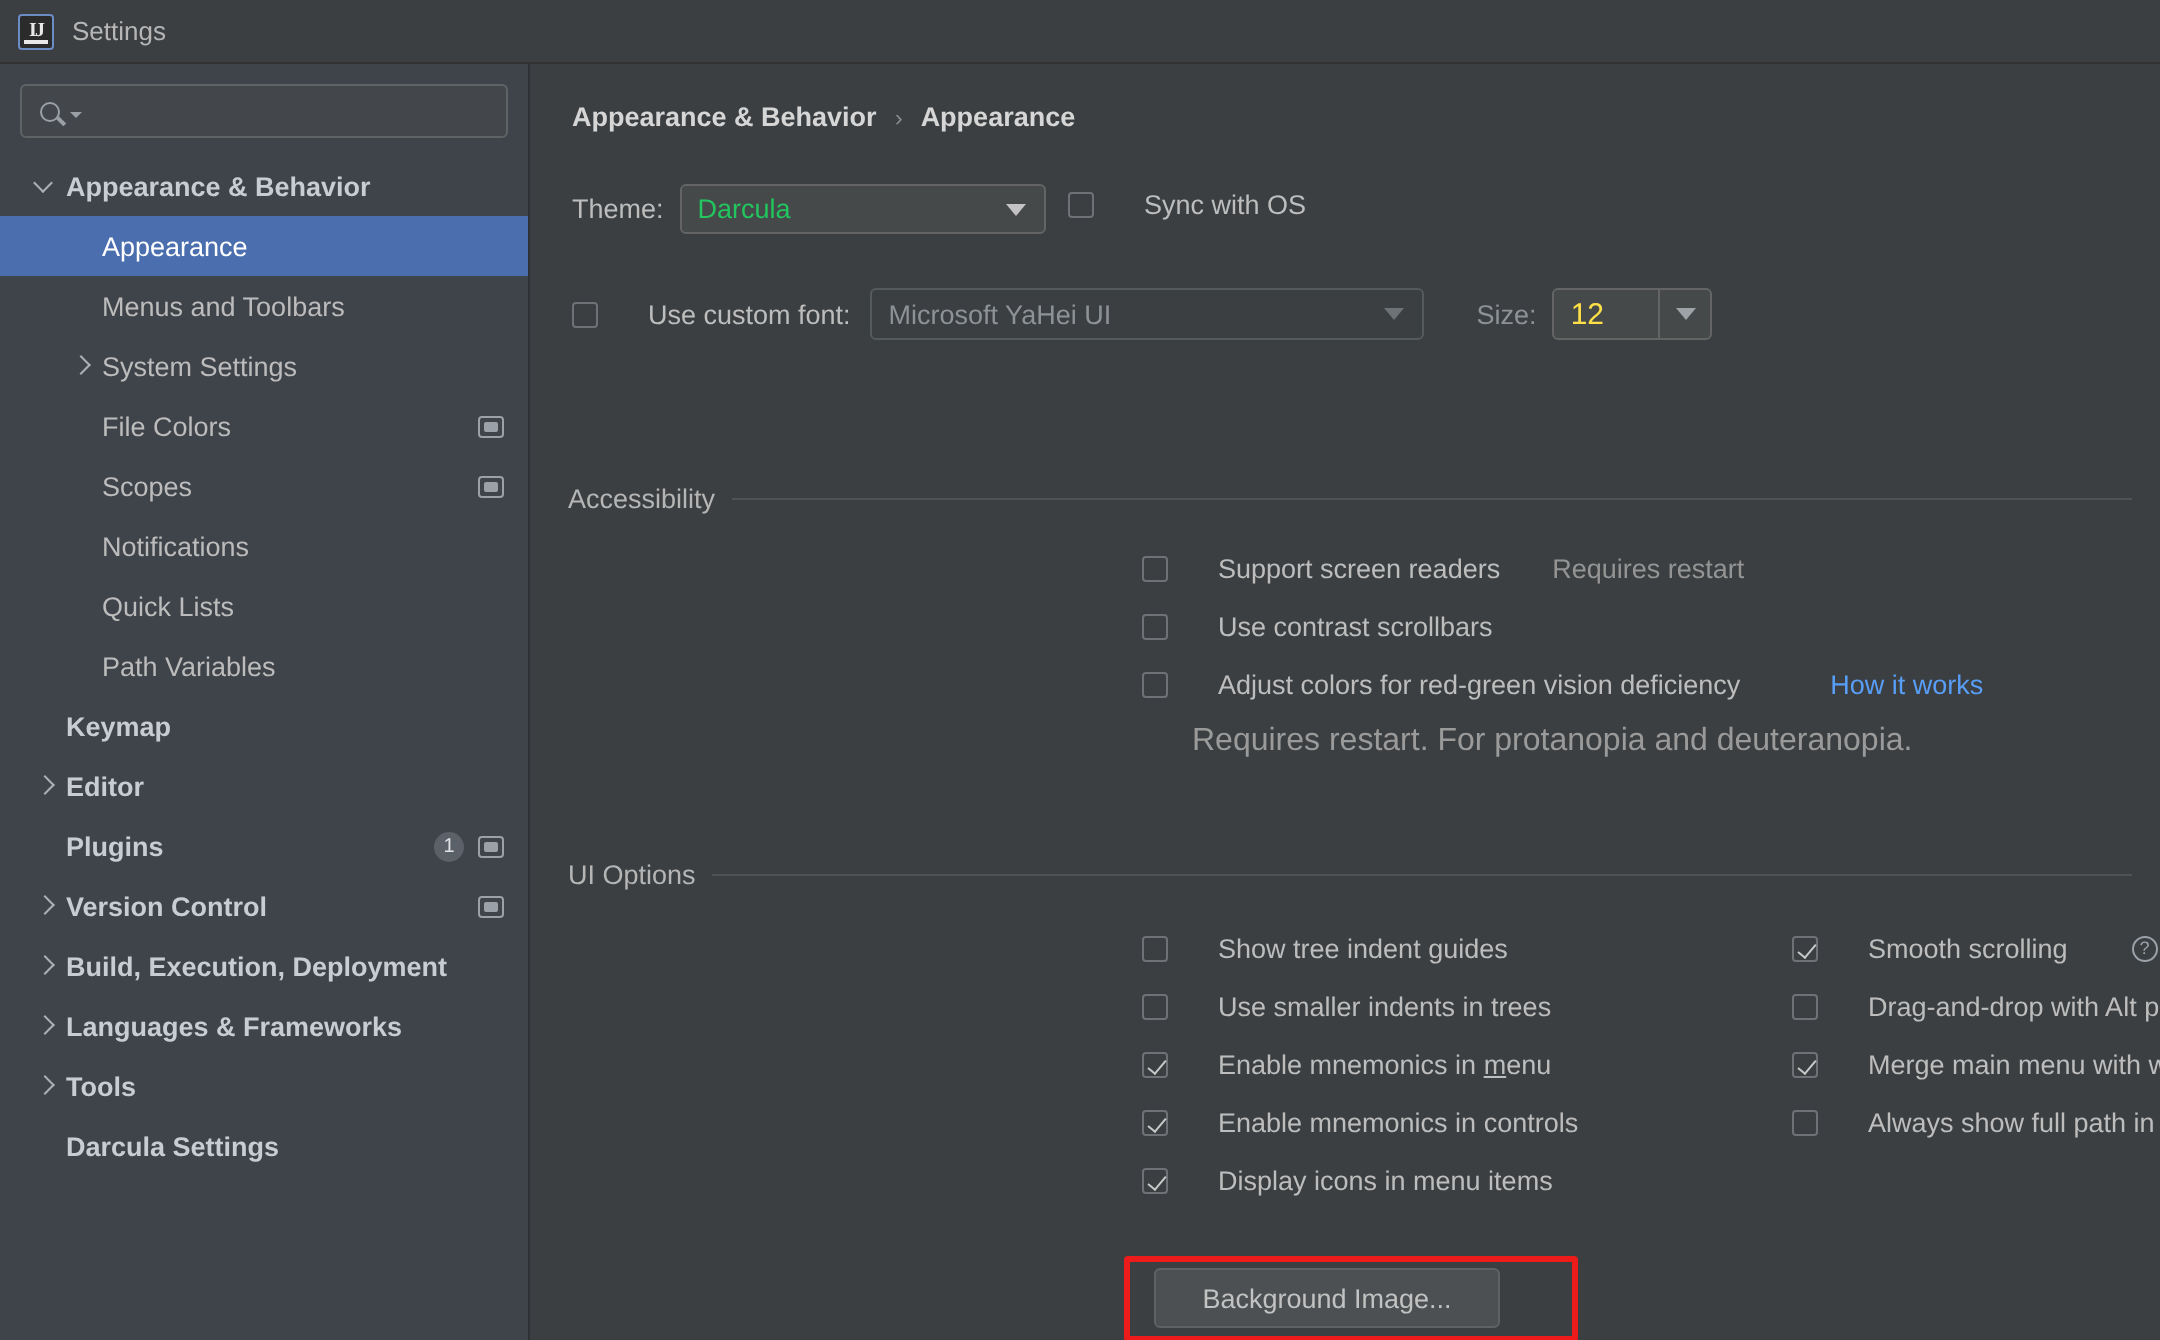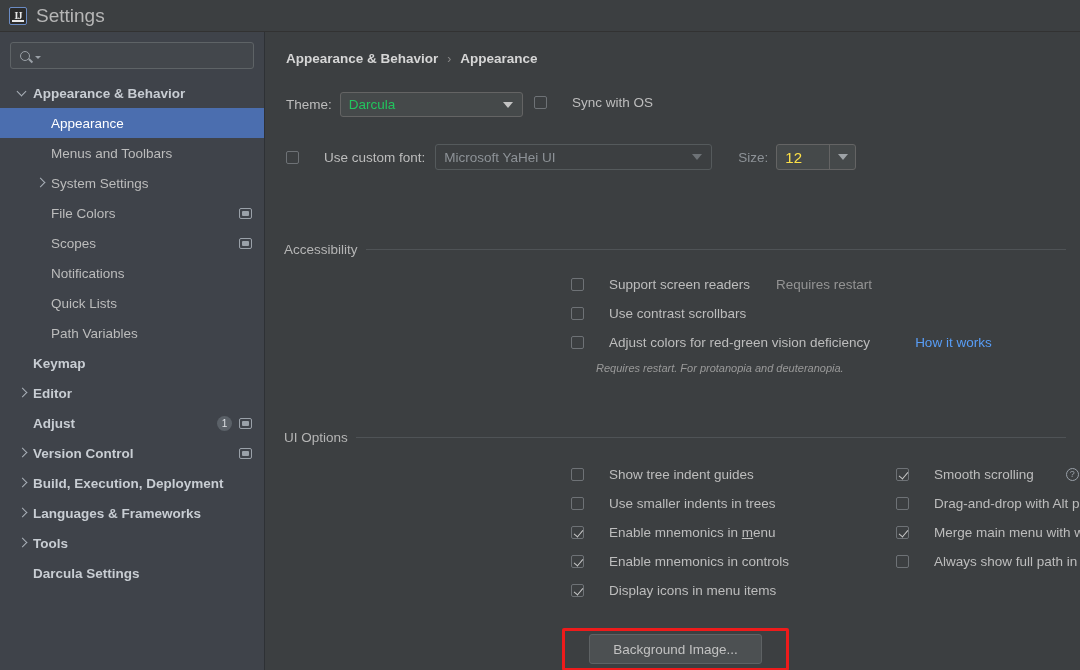--- a/index.html
+++ b/index.html
@@ -25,21 +25,21 @@
   }
   #ij-logo span {
     color: #e8e8e8; font-size: 10px; font-weight: bold;
     font-family: "Liberation Serif", serif; letter-spacing: -1px;
     line-height: 1;
   }
   #ij-logo::after {
     content: ""; position: absolute; left: 2px; right: 2px; bottom: 2px;
     height: 2px; background: #e8e8e8;
   }
-  #title-text { color: #b6b6b6; font-size: 19px; }
+  #title-text { color: #b6b6b6; font-size: 13px; }
 
   
   #sidebar {
     position: absolute; left: 0; top: 32px; width: 265px; height: 638px;
     background: #3f434a;
     border-right: 1px solid #2e3135;
   }
   #search-wrap { padding: 10px 10px 0 10px; }
   #search-box {
     height: 27px; background: #43474c;
@@ -196,21 +196,21 @@
 
   #acc-head { top: 210px; }
   #uio-head { top: 398px; }
 
   .opt-list { position: absolute; }
   .opt-list .cb-row { height: 29px; }
 
   #acc-list { left: 305px; top: 238px; }
   #acc-note {
     position: absolute; left: 330px; top: 330px;
-    font-size: 11px; color: #9a9a9a; font-style: italic;
+    font-size: 16px; color: #9a9a9a;
   }
   .req-restart {
     font-size: 13.5px; color: #949494; margin-left: 1px; white-space: nowrap;
   }
   .link {
     font-size: 13.5px; color: #589df6; margin-left: 20px;
     white-space: nowrap; cursor: pointer;
   }
 
   #uio-left { left: 305px; top: 428px; }
@@ -224,21 +224,21 @@
   }
   .mnemonic { text-decoration: underline; }
 
   
   #bg-highlight {
     position: absolute; left: 296px; top: 596px;
     width: 227px; height: 43px;
     border: 3px solid #ee1b1b; border-radius: 2px;
   }
   #bg-btn {
-    position: absolute; left: 323px; top: 602px;
+    position: absolute; left: 311px; top: 602px;
     width: 173px; height: 30px;
     background: #4c5052; border: 1px solid #5e6264; border-radius: 3px;
     display: flex; align-items: center; justify-content: center;
     font-size: 13.5px; color: #c2c2c2; cursor: pointer;
   }
 </style>
 </head>
 <body>
 
 <div id="titlebar">
@@ -301,21 +301,21 @@
       <div class="tree-row lvl0">
         <span class="twisty none"></span>
         <span class="tree-label">Keymap</span>
       </div>
       <div class="tree-row lvl0">
         <span class="twisty closed"></span>
         <span class="tree-label">Editor</span>
       </div>
       <div class="tree-row lvl0">
         <span class="twisty none"></span>
-        <span class="tree-label">Adjust</span>
+        <span class="tree-label">Plugins</span>
         <span class="row-right">
           <span class="count-badge">1</span>
           <span class="monitor-icon"></span>
         </span>
       </div>
       <div class="tree-row lvl0">
         <span class="twisty closed"></span>
         <span class="tree-label">Version Control</span>
         <span class="row-right">
           <span class="monitor-icon"></span>

